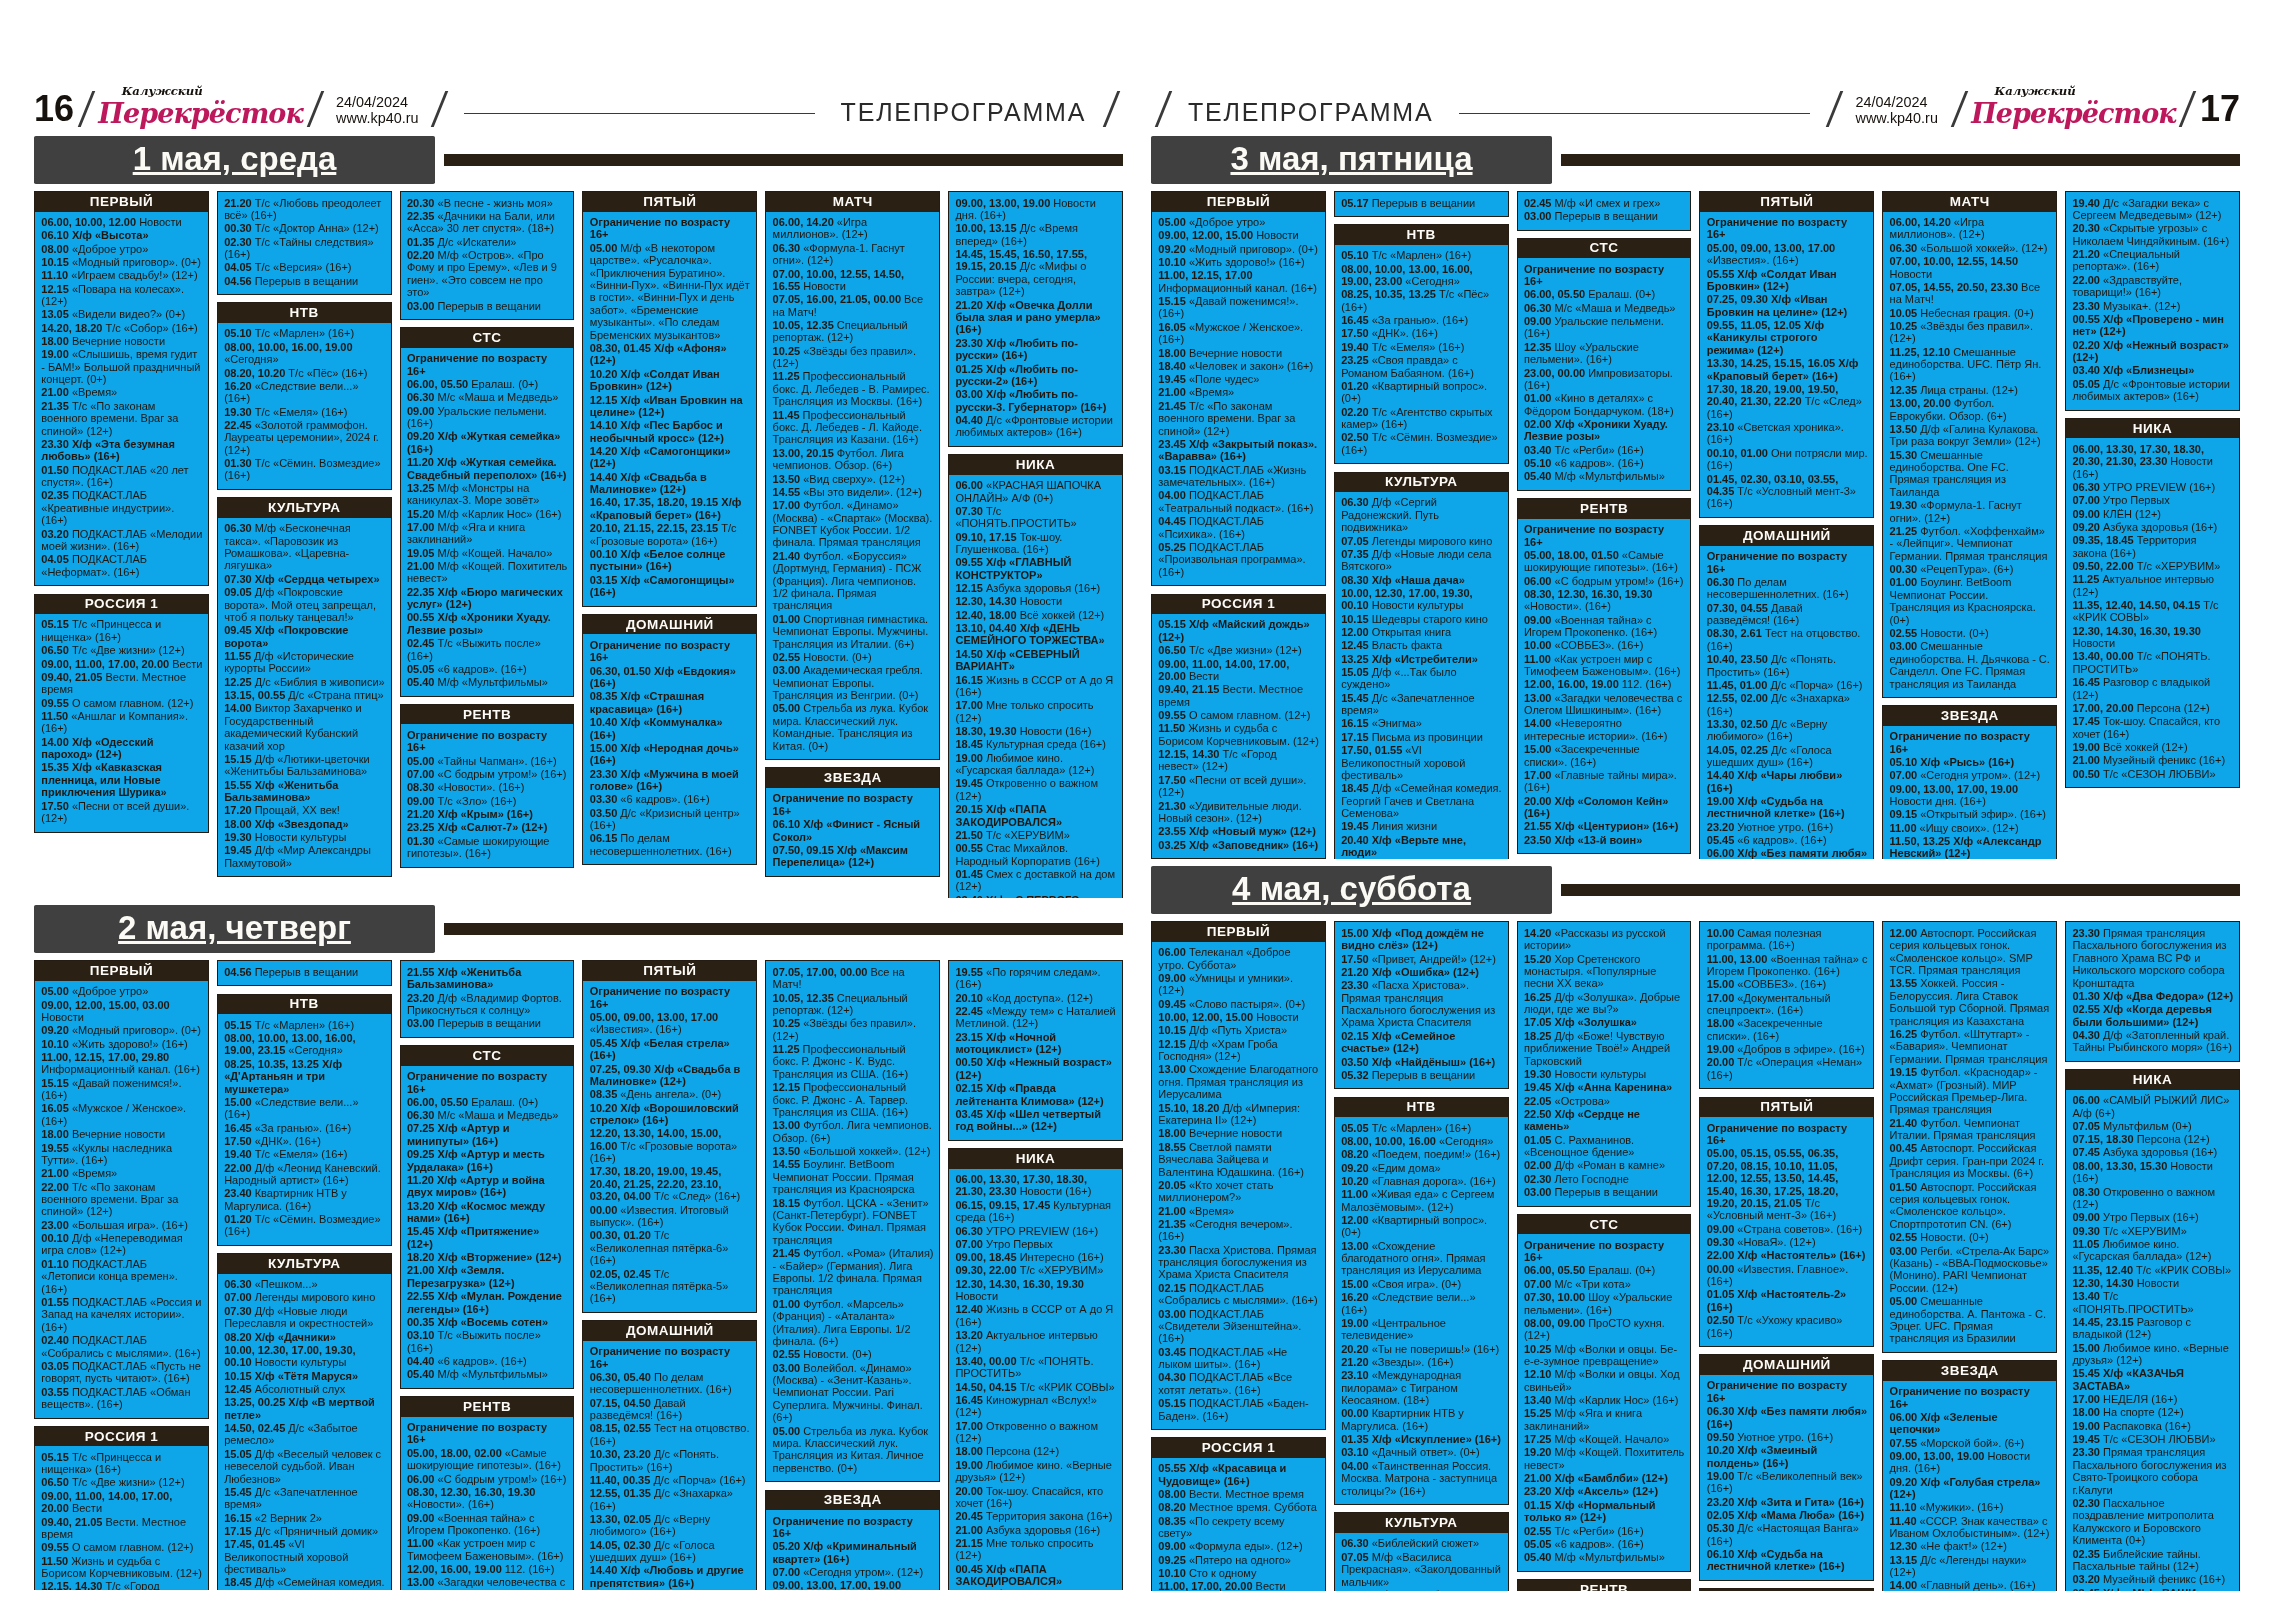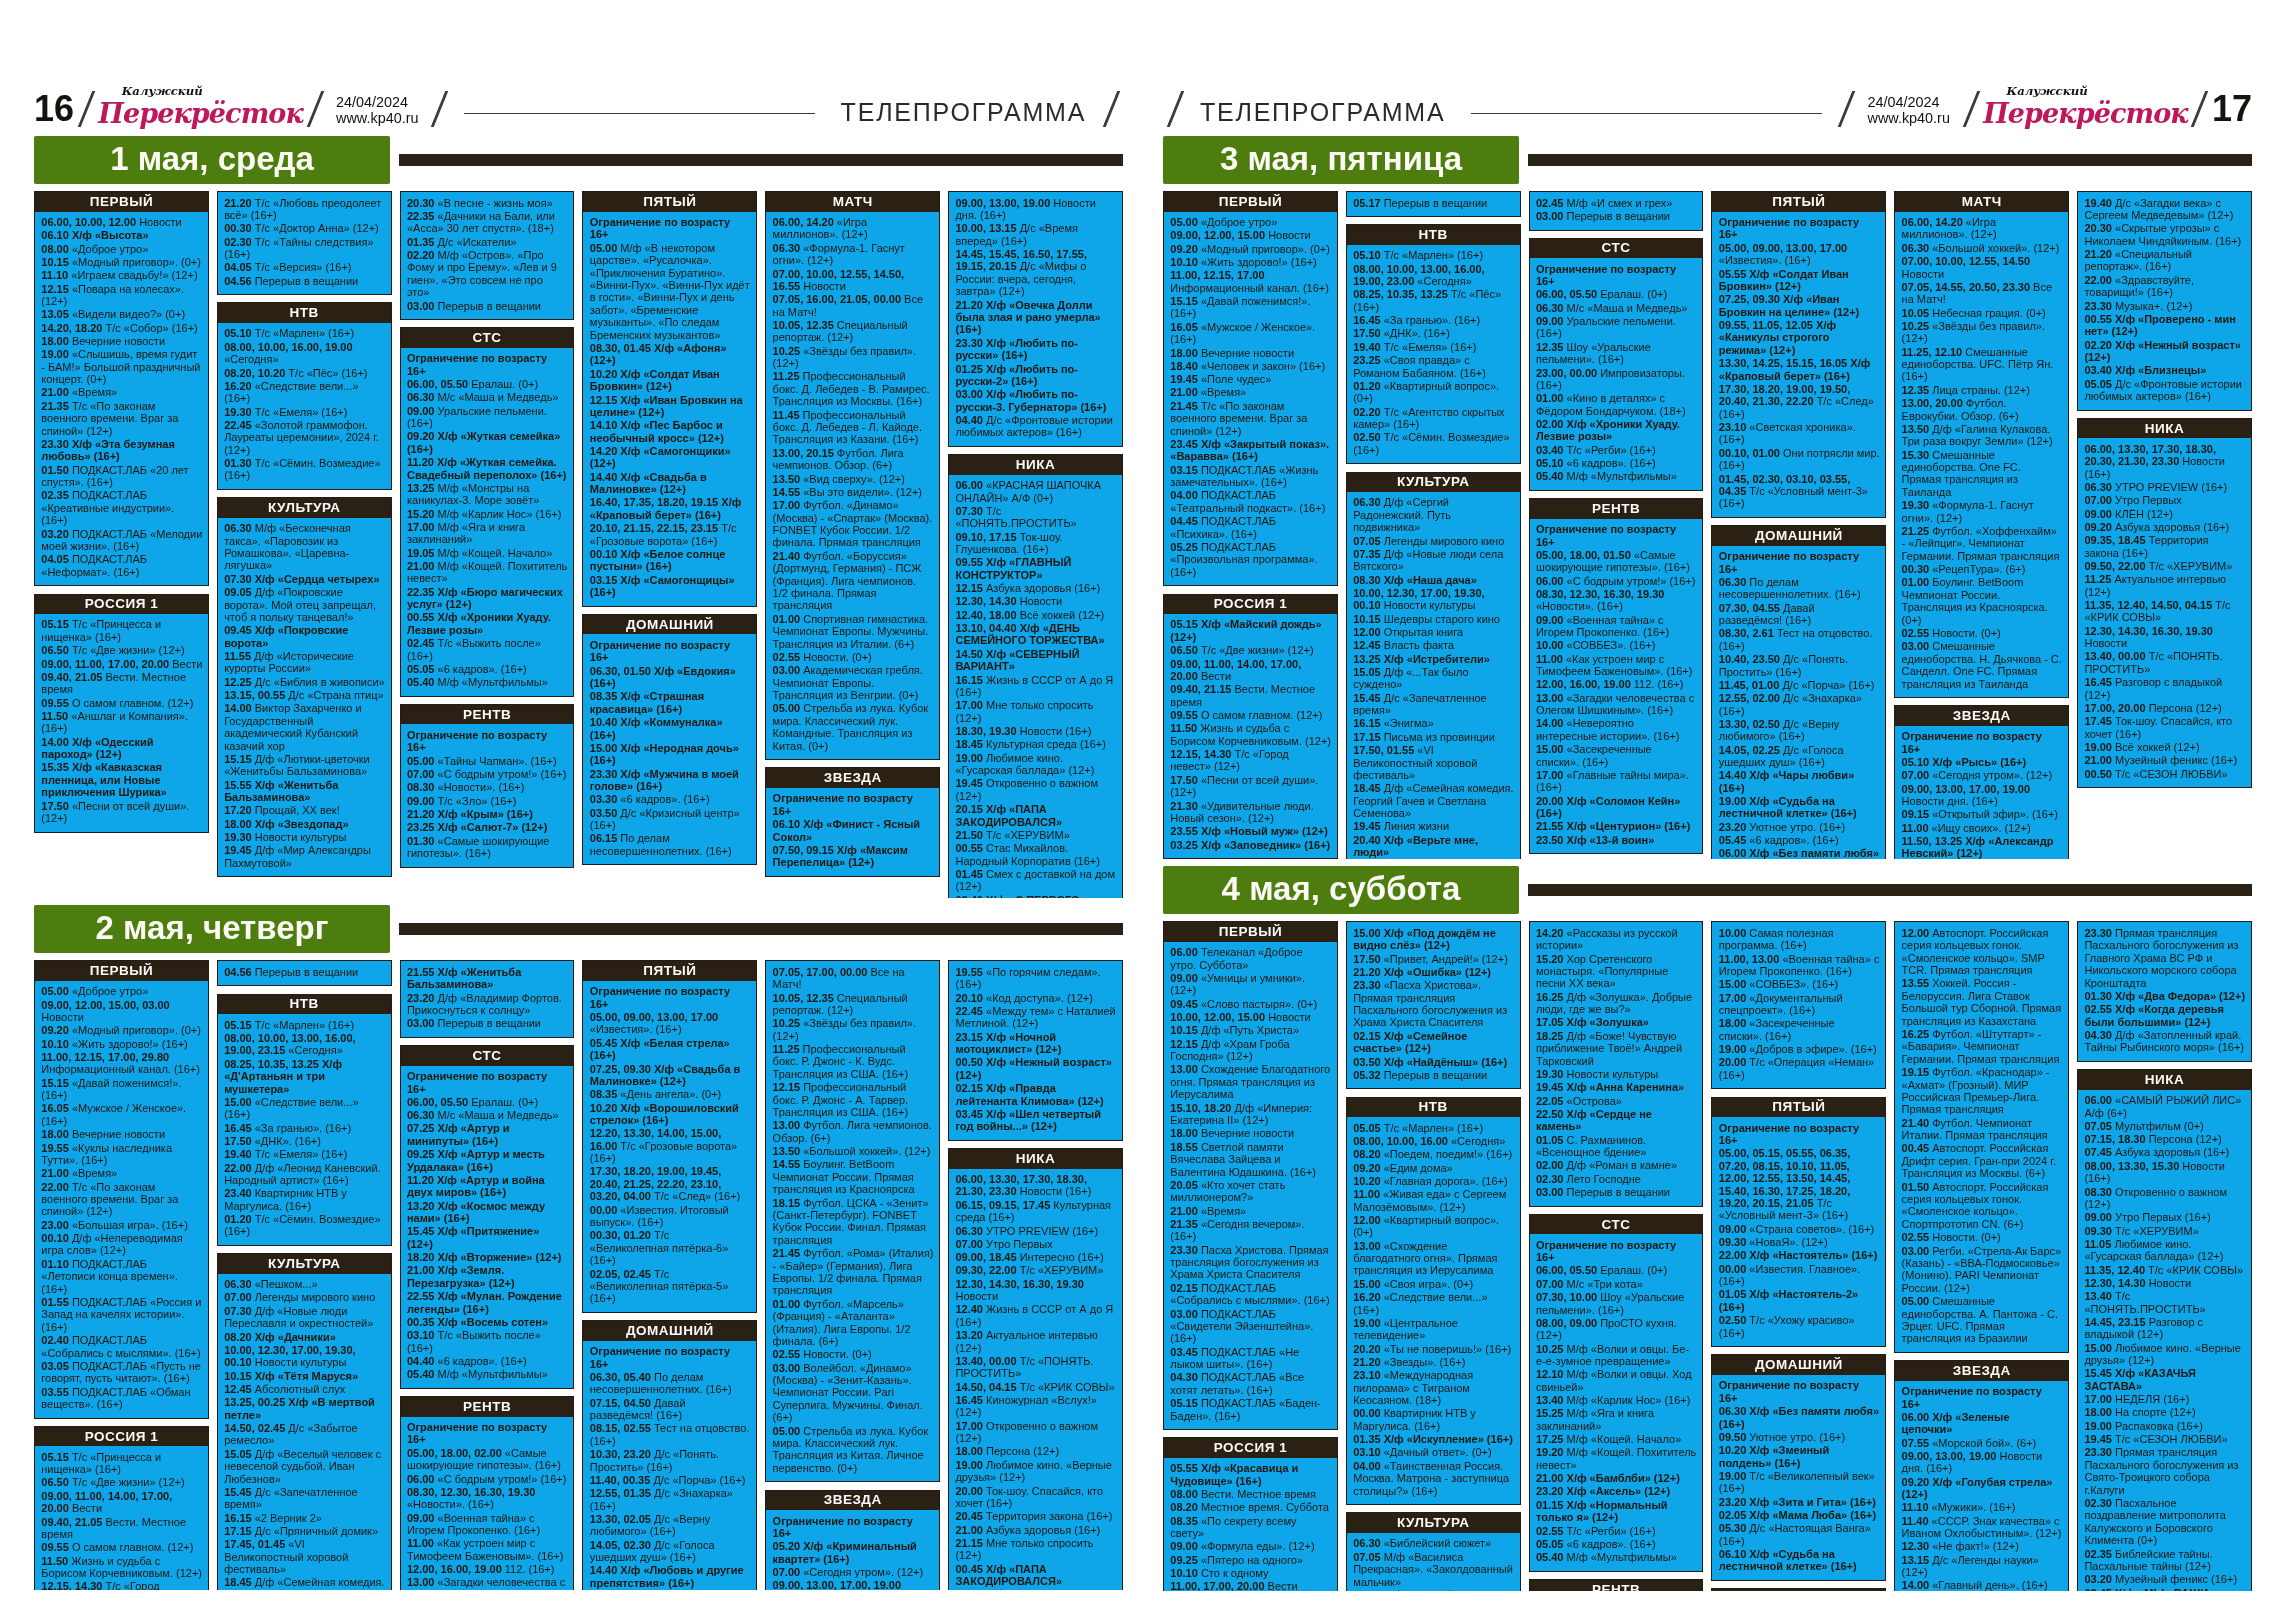--- a/index.html
+++ b/index.html
@@ -1,32 +1,32 @@
 <!DOCTYPE html>
 <html style="font-size:14.4px"><head>
 <meta charset="utf-8">
 <style>
   html,body{margin:0;padding:0;background:#ffffff;}
   body{width:2292px;height:1620px;overflow:hidden;font-family:"Liberation Sans",sans-serif;color:#201810;}
-  .spread{display:flex;gap:40px;padding:86px 34px 0 34px;box-sizing:border-box;}
+  .spread{display:flex;gap:28px;padding:86px 34px 0 34px;box-sizing:border-box;}
   .page{width:1089px;flex:0 0 auto;}
   
   .pagehead{display:flex;align-items:flex-end;height:41px;margin-bottom:9px;}
   .pagehead.right{flex-direction:row-reverse;}
   .pnum{font-size:36px;font-weight:bold;color:#17120d;line-height:1;}
   .slash{display:inline-block;width:2.7px;height:36px;background:#3a3a3a;transform:skewX(-22deg);margin:0 10.8px;}
   .logo{position:relative;line-height:1;padding-top:9px;}
   .logo .small{position:absolute;top:-5.4px;left:23.4px;font-family:"DejaVu Serif",serif;font-style:italic;font-weight:bold;font-size:11.7px;color:#17120d;}
   .logo .big{font-family:"DejaVu Serif",serif;font-style:italic;font-weight:bold;font-size:27px;color:#be185d;letter-spacing:-0.9px;}
   .dateblock{font-size:14.4px;line-height:1.15;color:#17120d;margin:0 9px;white-space:nowrap;}
   .rule{flex:1;border-bottom:1.8px solid #3a3a3a;margin:0 12.6px 12.6px 12.6px;}
   .secttitle{font-size:25px;letter-spacing:1.8px;color:#2a2a2a;margin:0 12.6px;white-space:nowrap;}
   
   .dayrow{display:flex;align-items:center;margin:7.2px 0 7.2px 0;}
-  .daybar{width:356px;background:#4d7c0f;color:#fcfaf5;font-weight:bold;font-size:33px;text-align:center;padding:3.6px 0 6.3px 0;border-radius:1.8px;}
+  .daybar{width:401px;background:#404040;color:#fcfaf5;font-weight:bold;font-size:33px;text-align:center;padding:3.6px 0 6.3px 0;border-radius:1.8px;text-decoration:underline;}
   .dayrule{flex:1;height:11.7px;background:#2b2014;margin-left:9px;}
   .cols{display:flex;gap:8px;align-items:flex-start;}
   .col{flex:1 1 0;min-width:0;overflow:hidden;display:flex;flex-direction:column;gap:7.2px;}
   .sect{overflow:hidden;}
   .block{border:1.8px solid #241c12;background:#0ea5e9;}
   .chanhead{background:#2b2014;color:#fdfbf7;font-weight:bold;font-size:13.5px;text-align:center;padding:1.8px 0 2.7px 0;letter-spacing:0.5px;}
   .items{padding:4.5px 5.4px 6.3px 6.3px;}
   .it{font-size:11px;line-height:1.13;margin:0 0 0.9px 0;word-wrap:break-word;}
   .it b{font-weight:bold;}
   .it.bold{font-weight:bold;}

